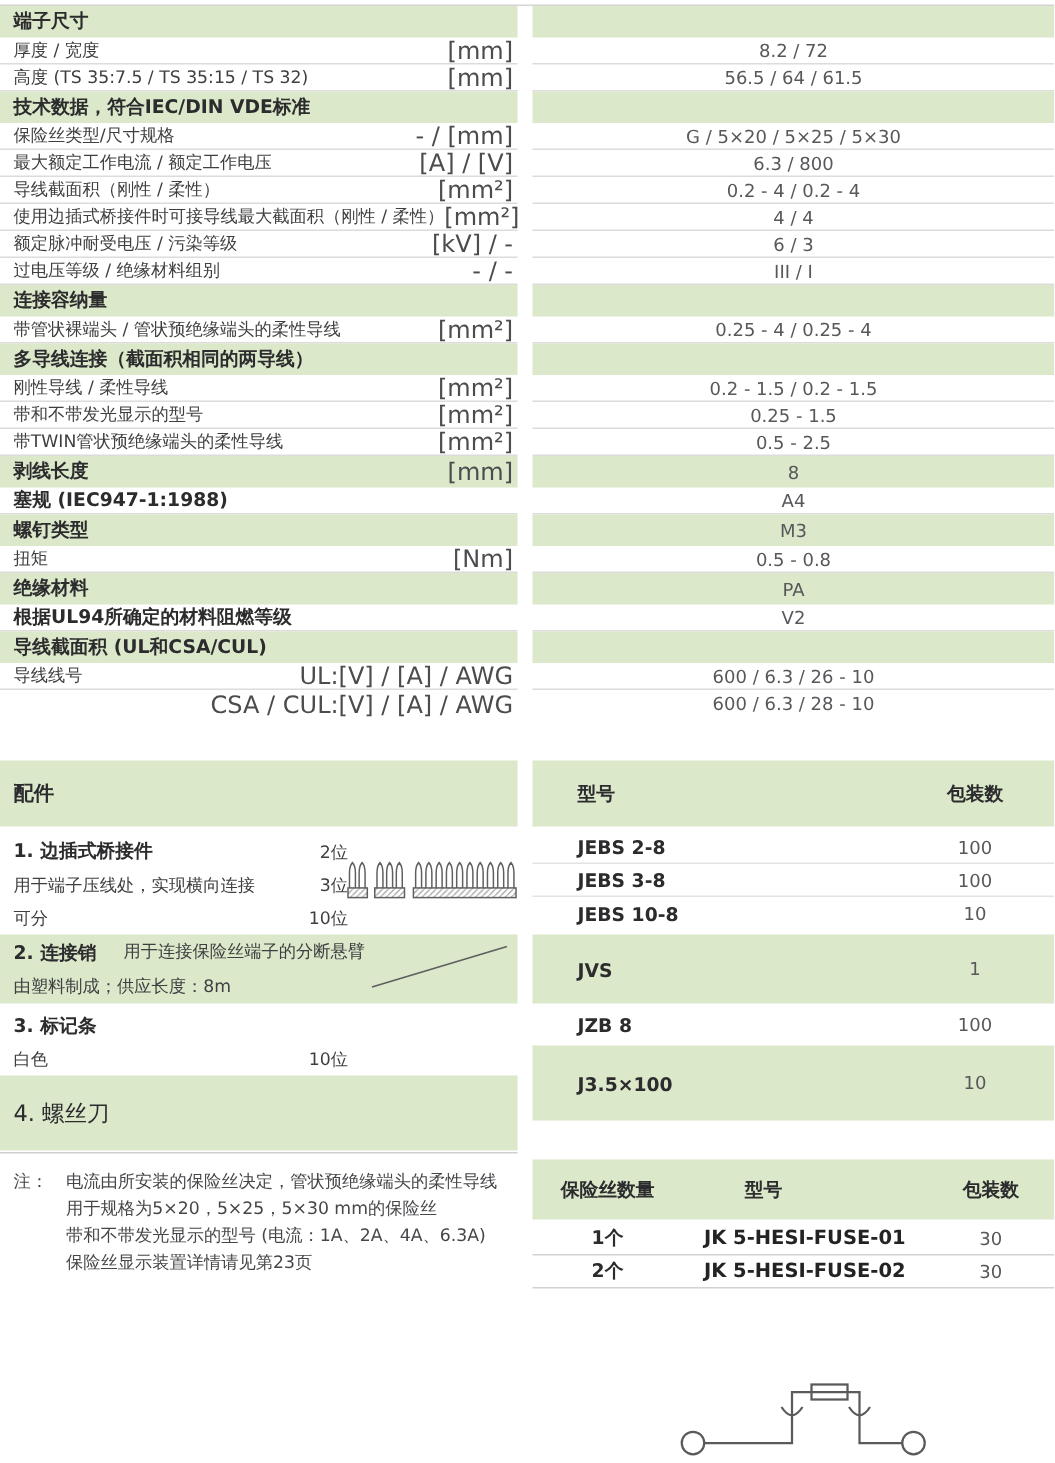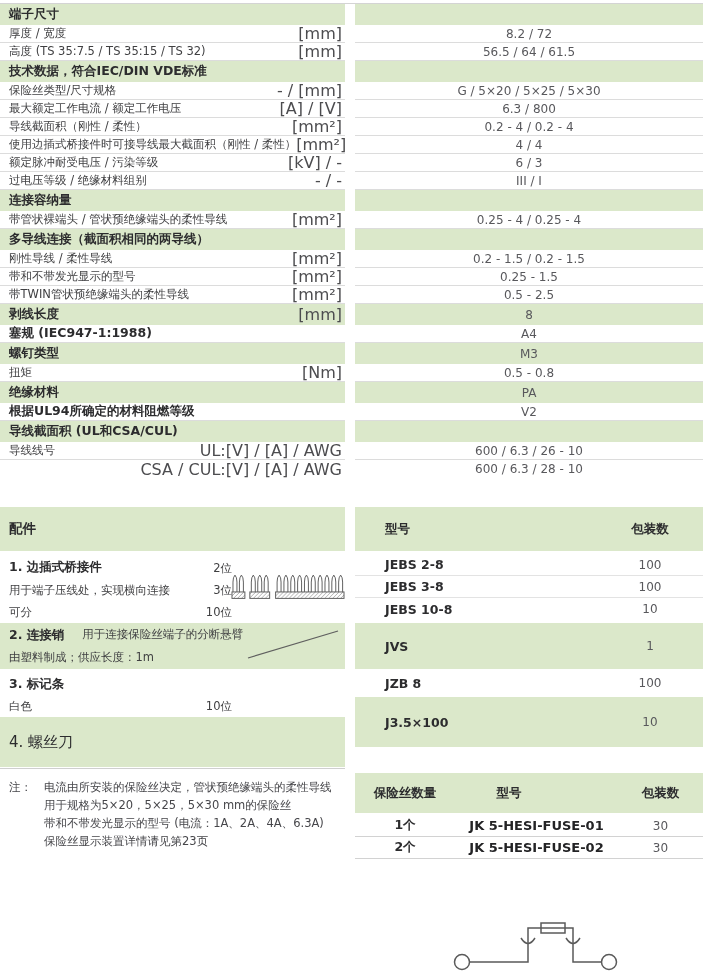--- a/index.html
+++ b/index.html
@@ -372,21 +372,21 @@
           </g>
         </svg>
       </div>
 
       <div class="acc-b2 green">
         <div class="row1">
           <span class="ttl">2. 连接销</span>
           <span class="sub">用于连接保险丝端子的分断悬臂</span>
         </div>
         <div class="row2">
-          <span class="t">由塑料制成；供应长度：1m</span>
+          <span class="t">由塑料制成；供应长度：8m</span>
         </div>
         <svg class="pinicon" width="100" height="38" viewBox="0 0 100 38">
           <line x1="5" y1="33" x2="95" y2="6" stroke="#5f5f5f" stroke-width="1.2"></line>
         </svg>
       </div>
 
       <div class="acc-b3">
         <div class="aline">
           <span class="t bold">3. 标记条</span>
         </div>

